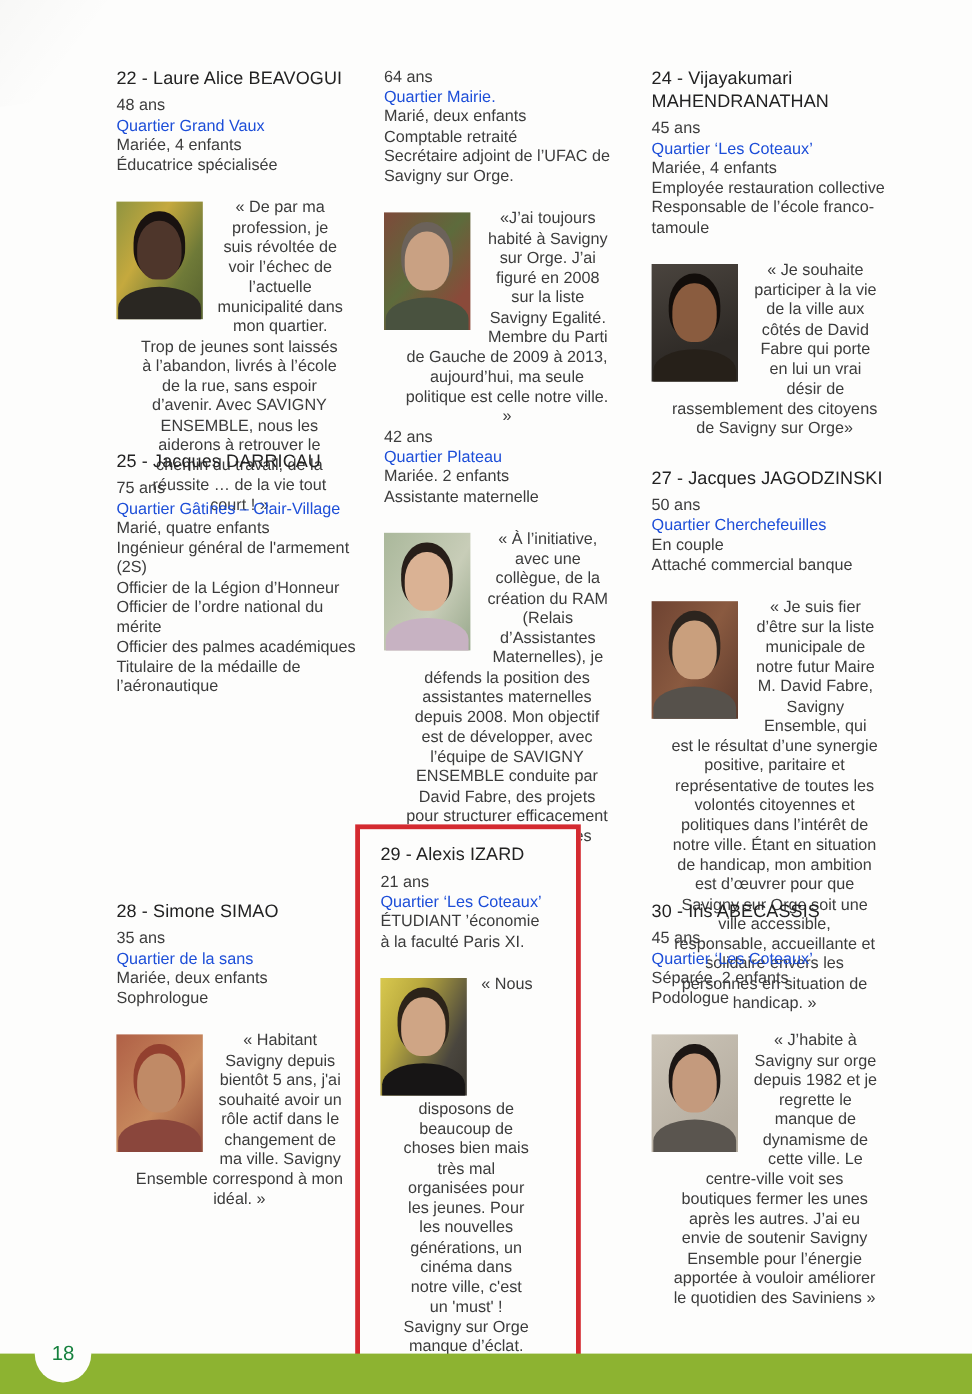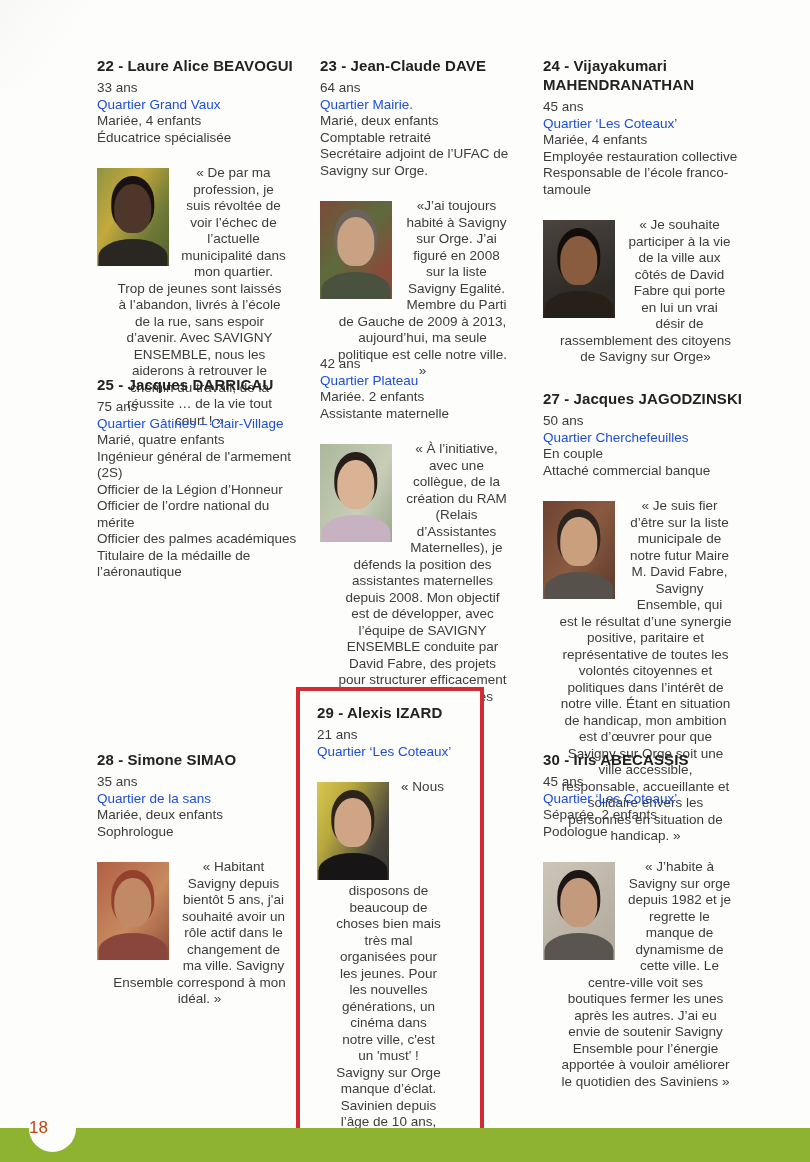--- a/index.html
+++ b/index.html
@@ -25,21 +25,21 @@
   .profile{
     position:absolute;
     width:205px;
     font-size:13.5px;
     line-height:16.5px;
   }
   .pname{
     margin:0 0 5px 0;
     font-size:15px;
     line-height:19px;
-    font-weight:bold;
+    font-weight:normal;
     color:#222;
     letter-spacing:.1px;
   }
   .pline{color:#3c3c3c;}
   .quartier{color:#1d4ed8;}
   .em{}
   .quote-wrap{margin-top:19px;}
   .quote-wrap::after{content:"";display:block;clear:both;}
   .quote{
     margin:16px;
@@ -98,34 +98,34 @@
     left:29px;top:1105px;
     width:47px;height:47px;
     border-radius:50%;
     background:#fdfdfc;
     z-index:2;
   }
   .page-number{
     position:absolute;
     left:29px;top:1118px;
     width:47px;
-    text-align:left;
+    text-align:center;
     font-size:17px;
-    color:#c2410c;
+    color:#15803d;
     z-index:3;
   }
 </style>
 </head>
 <body>
 
 <div class="page">
 
   <article class="profile" style="left:97px;top:56px;">
     <h3 class="pname">22 - Laure Alice BEAVOGUI</h3>
-    <div class="pline">33 ans</div>
+    <div class="pline">48 ans</div>
     <div class="pline quartier">Quartier Grand Vaux</div>
     <div class="pline">Mariée, 4 enfants</div>
     <div class="pline">Éducatrice spécialisée</div>
     <div class="quote-wrap">
       <span class="photo ph0" aria-label="portrait-laure-alice-beavogui"></span>
       <p class="quote">« De par ma profession, je suis révoltée de voir l’échec de l’actuelle municipalité dans mon quartier. Trop de jeunes sont laissés à l’abandon, livrés à l’école de la rue, sans espoir d’avenir. Avec SAVIGNY ENSEMBLE, nous les aiderons à retrouver le chemin du travail, de la réussite … de la vie tout court ! »</p>
     </div>
   </article>
 
   <article class="profile" style="left:97px;top:375px;">
@@ -146,21 +146,20 @@
     <div class="pline quartier">Quartier de la sans</div>
     <div class="pline">Mariée, deux enfants</div>
     <div class="pline">Sophrologue</div>
     <div class="quote-wrap">
       <span class="photo ph6" aria-label="portrait-simone-simao"></span>
       <p class="quote">« Habitant Savigny depuis bientôt 5 ans, j'ai souhaité avoir un rôle actif dans le changement de ma ville. Savigny Ensemble correspond à mon idéal. »</p>
     </div>
   </article>
 
   <article class="profile" style="left:320px;top:56px;">
-    <h3 class="pname">23 - Jean-Claude DAVE</h3>
     <div class="pline">64 ans</div>
     <div class="pline quartier">Quartier Mairie.</div>
     <div class="pline">Marié, deux enfants</div>
     <div class="pline">Comptable retraité</div>
     <div class="pline em">Secrétaire adjoint de l’UFAC de Savigny sur Orge.</div>
     <div class="quote-wrap">
       <span class="photo ph1" aria-label="portrait-jean-claude-dave"></span>
       <p class="quote">«J’ai toujours habité à Savigny sur Orge. J’ai figuré en 2008 sur la liste Savigny Egalité. Membre du Parti de Gauche de 2009 à 2013, aujourd’hui, ma seule politique est celle notre ville. »</p>
     </div>
   </article>
@@ -174,20 +173,21 @@
       <span class="photo ph4" aria-label="portrait-sylvia-hor"></span>
       <p class="quote">« À l’initiative, avec une collègue, de la création du RAM (Relais d’Assistantes Maternelles), je défends la position des assistantes maternelles depuis 2008. Mon objectif est de développer, avec l’équipe de SAVIGNY ENSEMBLE conduite par David Fabre, des projets pour structurer efficacement l’éveil pédagogique des enfants. »</p>
     </div>
   </article>
 
   <div class="highlight">
     <article class="profile">
       <h3 class="pname">29 - Alexis IZARD</h3>
       <div class="pline">21 ans</div>
       <div class="pline quartier">Quartier ‘Les Coteaux’</div>
+      <div class="pline">ÉTUDIANT ’économie à la faculté Paris XI.</div>
       <div class="quote-wrap">
         <span class="photo ph7" aria-label="portrait-alexis-izard"></span>
         <p class="quote">« Nous disposons de beaucoup de choses bien mais très mal organisées pour les jeunes. Pour les nouvelles générations, un cinéma dans notre ville, c'est un 'must' !  Savigny sur Orge manque d’éclat.  Savinien depuis l’âge de 10 ans, j’ai rejoint Savigny Ensemble auprès de David Fabre, pour faire avancer ma ville. De par notre diversité et nos convictions, nous pourrons changer les choses. »</p>
       </div>
     </article>
   </div>
 
   <article class="profile" style="left:543px;top:56px;">
     <h3 class="pname">24 - Vijayakumari MAHENDRANATHAN</h3>
     <div class="pline">45 ans</div>

